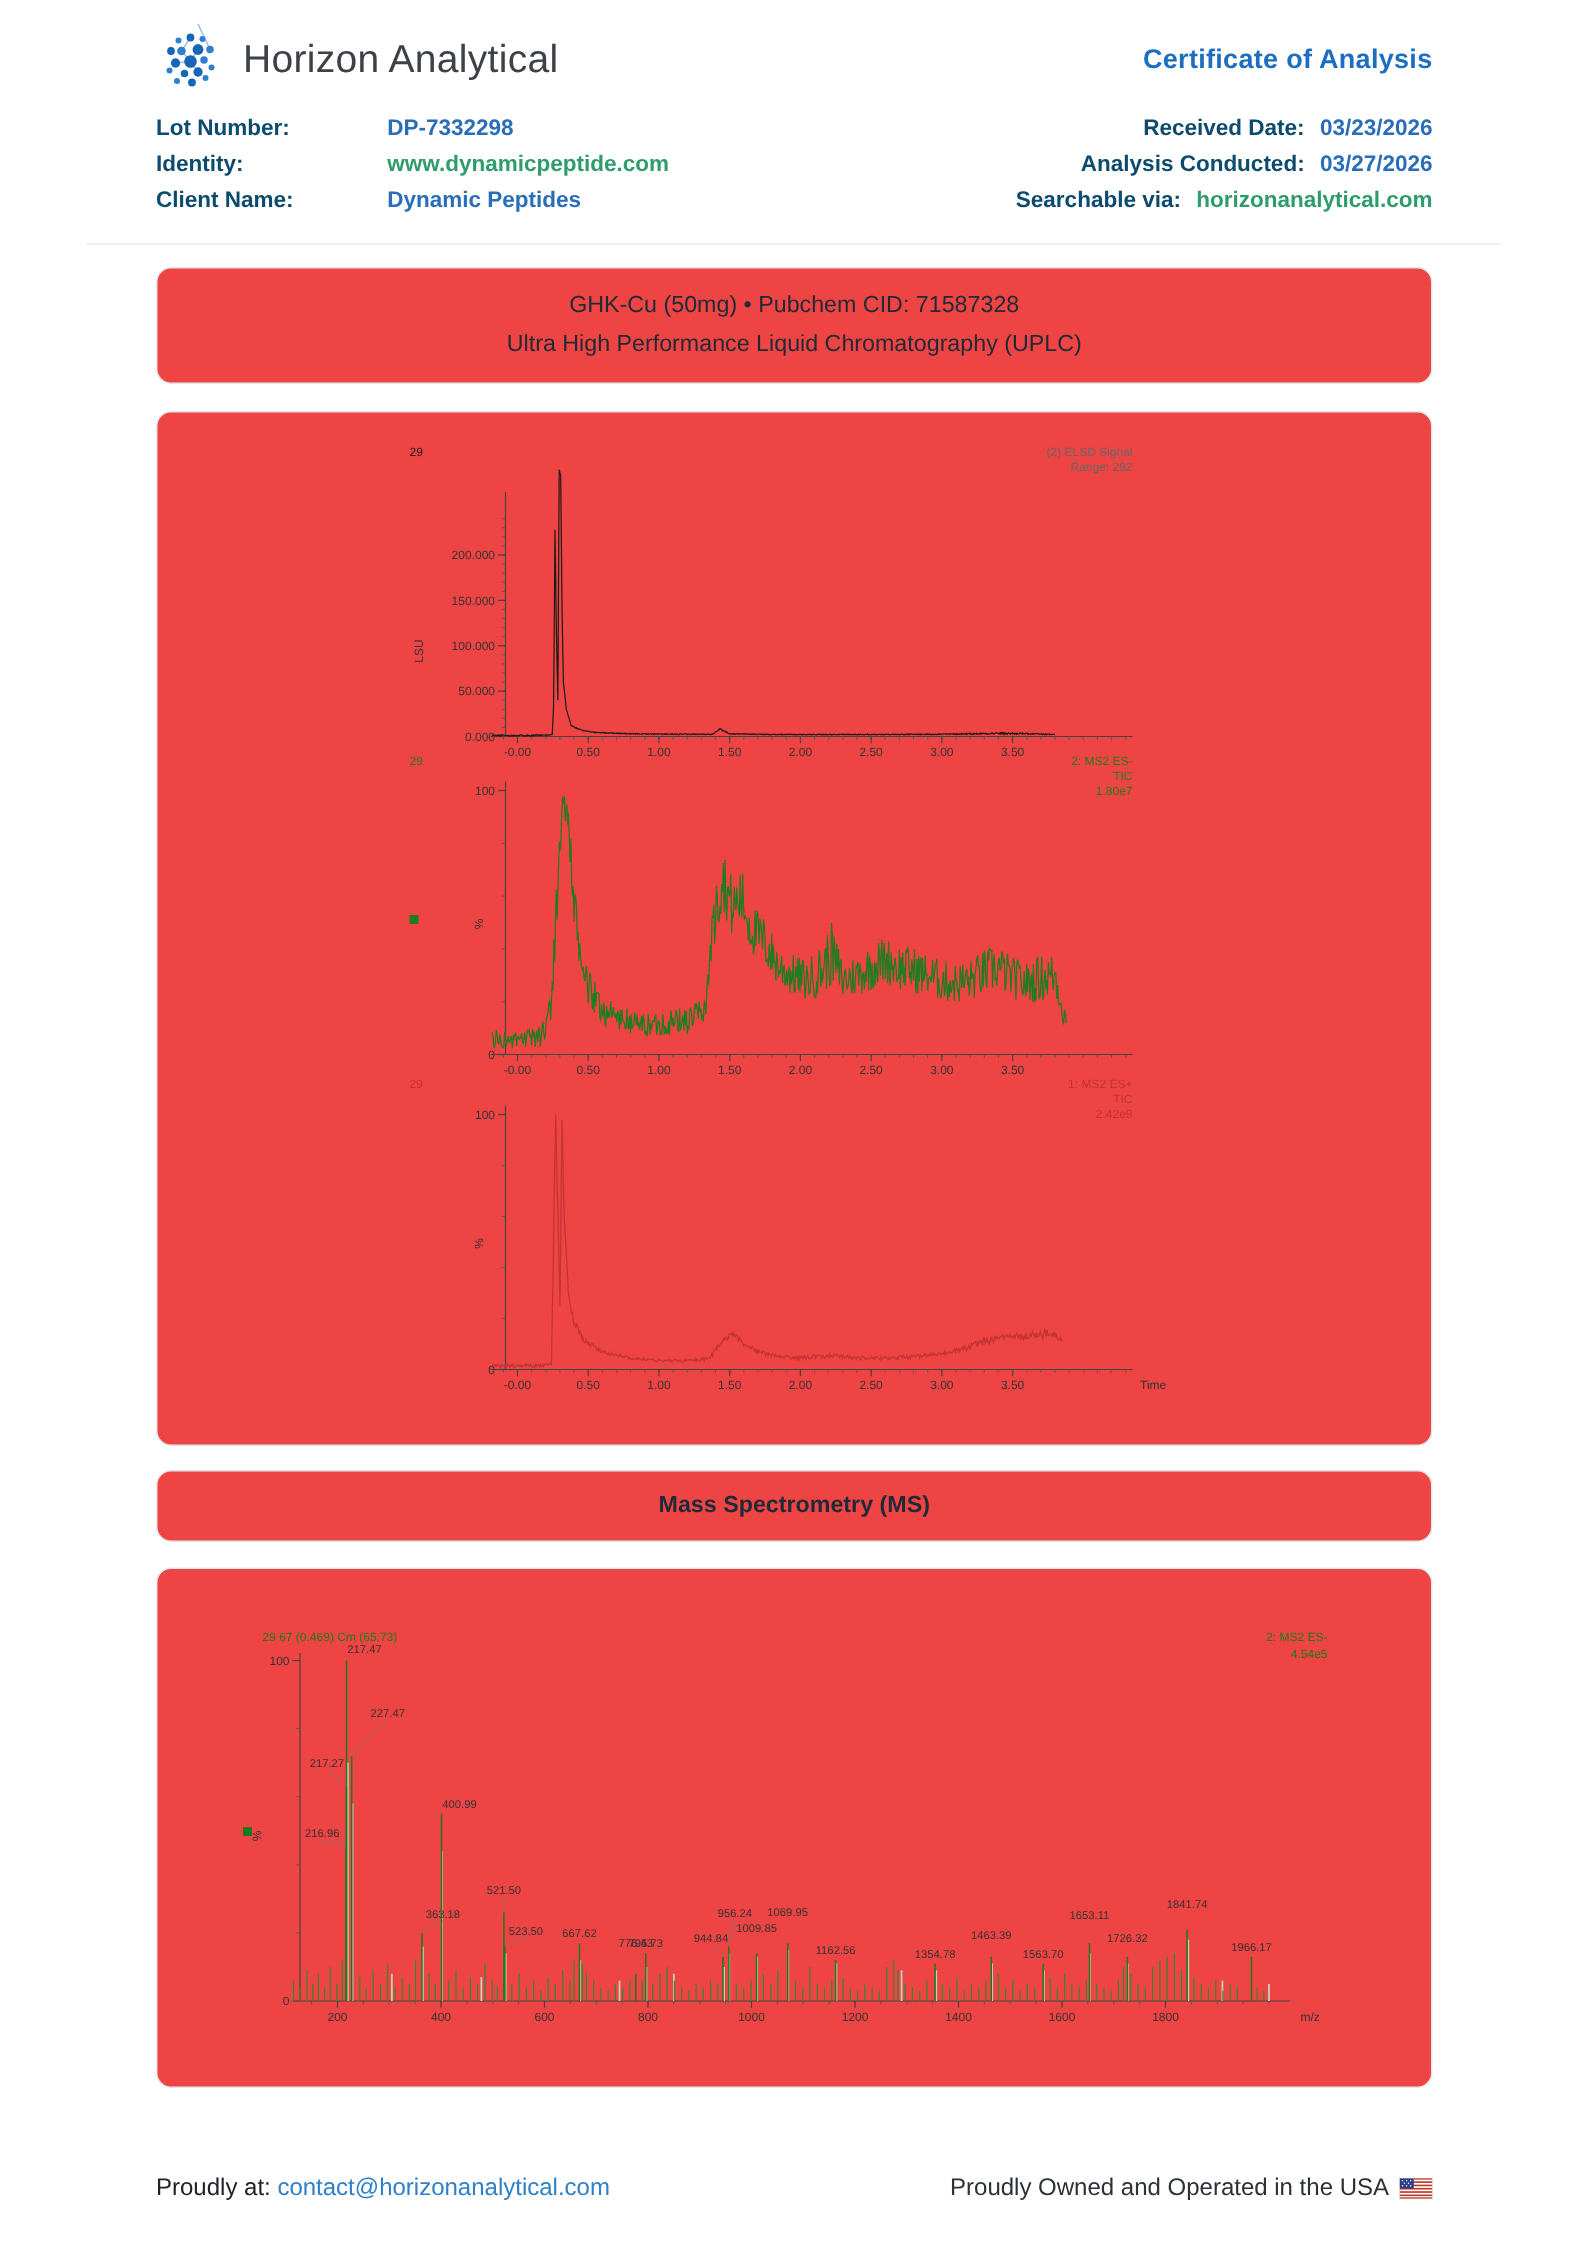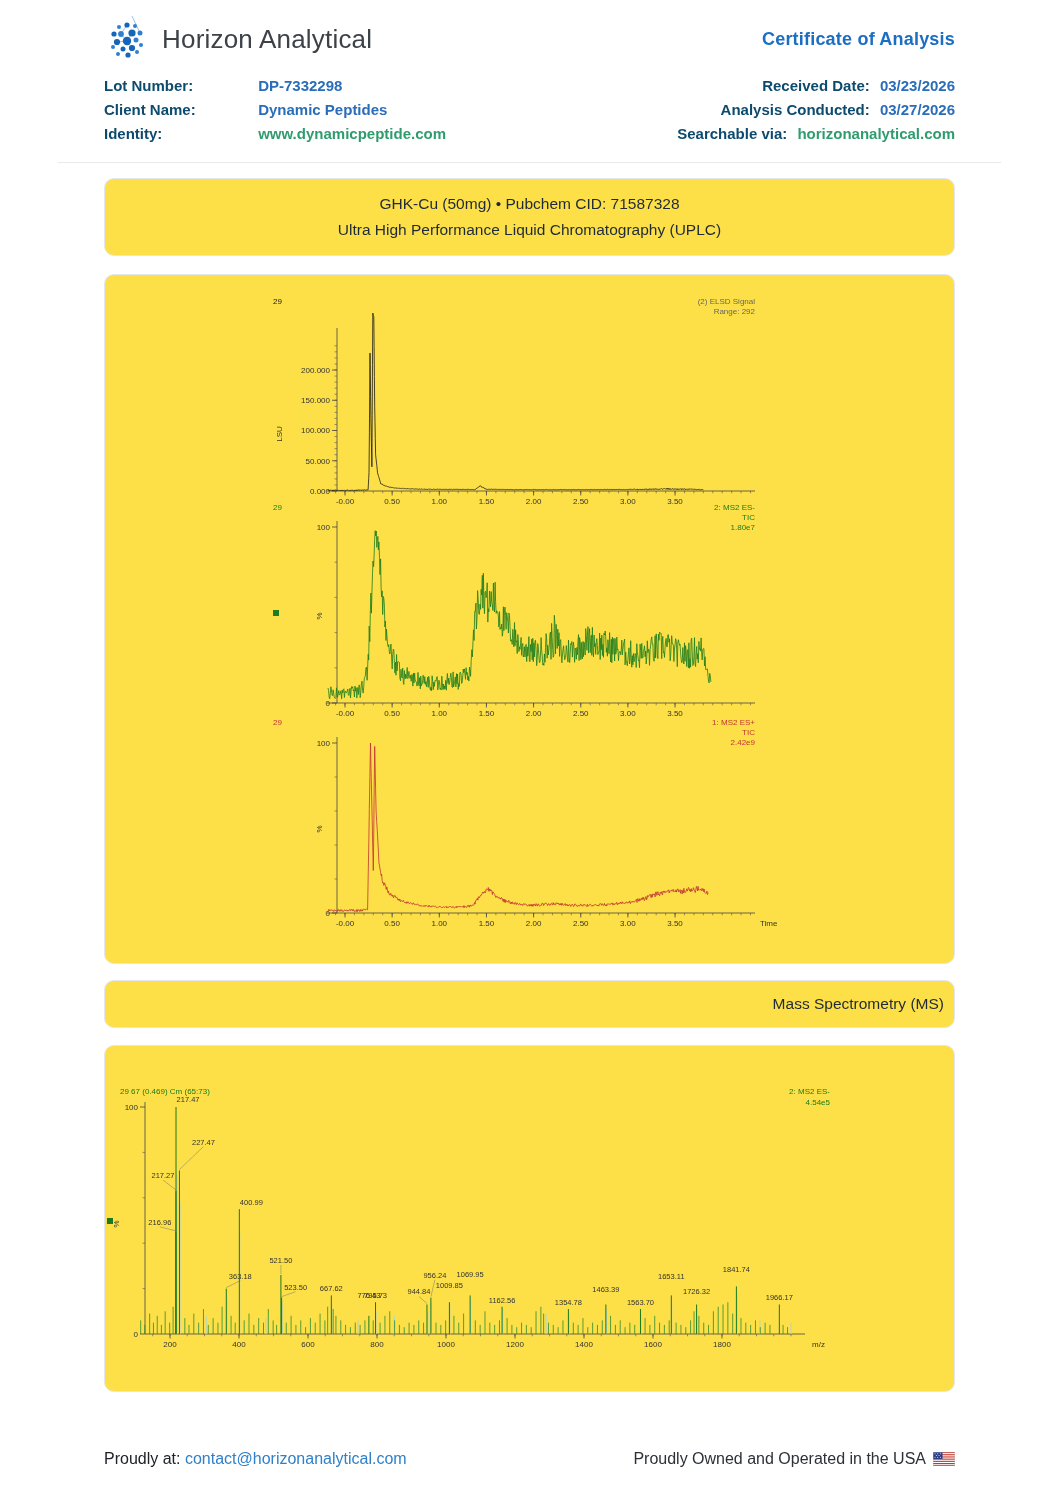--- a/index.html
+++ b/index.html
@@ -18,27 +18,27 @@
   .meta-col { font-size:15px; line-height:24px; }
   .meta-row .lbl { font-weight:600; color:#0c4a6e; }
   .meta-left .lbl { display:inline-block; width:150px; }
   .meta-right { text-align:right; }
   .meta-right .lbl { margin-right:6px; }
   .val-blue { color:#2a6db8; font-weight:600; }
   .val-green { color:#2f9c6d; font-weight:600; }
 
   .divider { border:none; border-top:1px solid #e7e9ec; width:100%; }
 
-  .card { margin:16px 46px; border:1px solid #e3e7ec; border-radius:10px; background:#fde047; }
+  .card { margin:16px 46px; border:1px solid #e3e7ec; border-radius:10px; background:#ef4444; }
   .title-card { margin-top:15px; padding:12px 10px; text-align:center; }
   .title-card .line { font-size:15.5px; font-weight:500; color:#1f2a37; line-height:26px; }
   .chart-card { margin-top:18px; height:690px; display:flex; justify-content:center; padding-top:13px; }
   .ms-title-card { margin-top:10px; padding:14px 10px; text-align:center; }
-  .ms-title-card .line { font-size:15.5px; font-weight:400; color:#1f2a37;text-align:right; }
-  .ms-chart-card { margin-top:17px; height:347px; display:flex; justify-content:flex-start; padding-top:36px; }
+  .ms-title-card .line { font-size:15.5px; font-weight:700; color:#1f2a37; }
+  .ms-chart-card { margin-top:17px; height:347px; display:flex; justify-content:center; padding-top:36px; }
 
   
   .ftr { display:flex; justify-content:space-between; align-items:center; padding:0 46px; margin-top:58px; font-size:16px; }
   .ftr .contact-lbl { color:#20242a; }
   .ftr a { color:#2f80c8; text-decoration:none; }
   .ownership { color:#2c3138; display:flex; align-items:center; gap:7px; }
 
   svg text { font-family:"Liberation Sans","DejaVu Sans",sans-serif; }
 </style>
 </head>
@@ -84,26 +84,26 @@
     <div class="doc-title">Certificate of Analysis</div>
   </header>
 
   <section class="meta">
     <div class="meta-col meta-left">
       <div class="meta-row">
         <span class="lbl">Lot Number:</span>
         <span class="val-blue">DP-7332298</span>
       </div>
       <div class="meta-row">
+        <span class="lbl">Identity:</span>
+        <span class="val-green">www.dynamicpeptide.com</span>
+      </div>
+      <div class="meta-row">
         <span class="lbl">Client Name:</span>
         <span class="val-blue">Dynamic Peptides</span>
-      </div>
-      <div class="meta-row">
-        <span class="lbl">Identity:</span>
-        <span class="val-green">www.dynamicpeptide.com</span>
       </div>
     </div>
     <div class="meta-col meta-right">
       <div class="meta-row">
         <span class="lbl">Received Date:</span>
         <span class="val-blue">03/23/2026</span>
       </div>
       <div class="meta-row">
         <span class="lbl">Analysis Conducted:</span>
         <span class="val-blue">03/27/2026</span>

